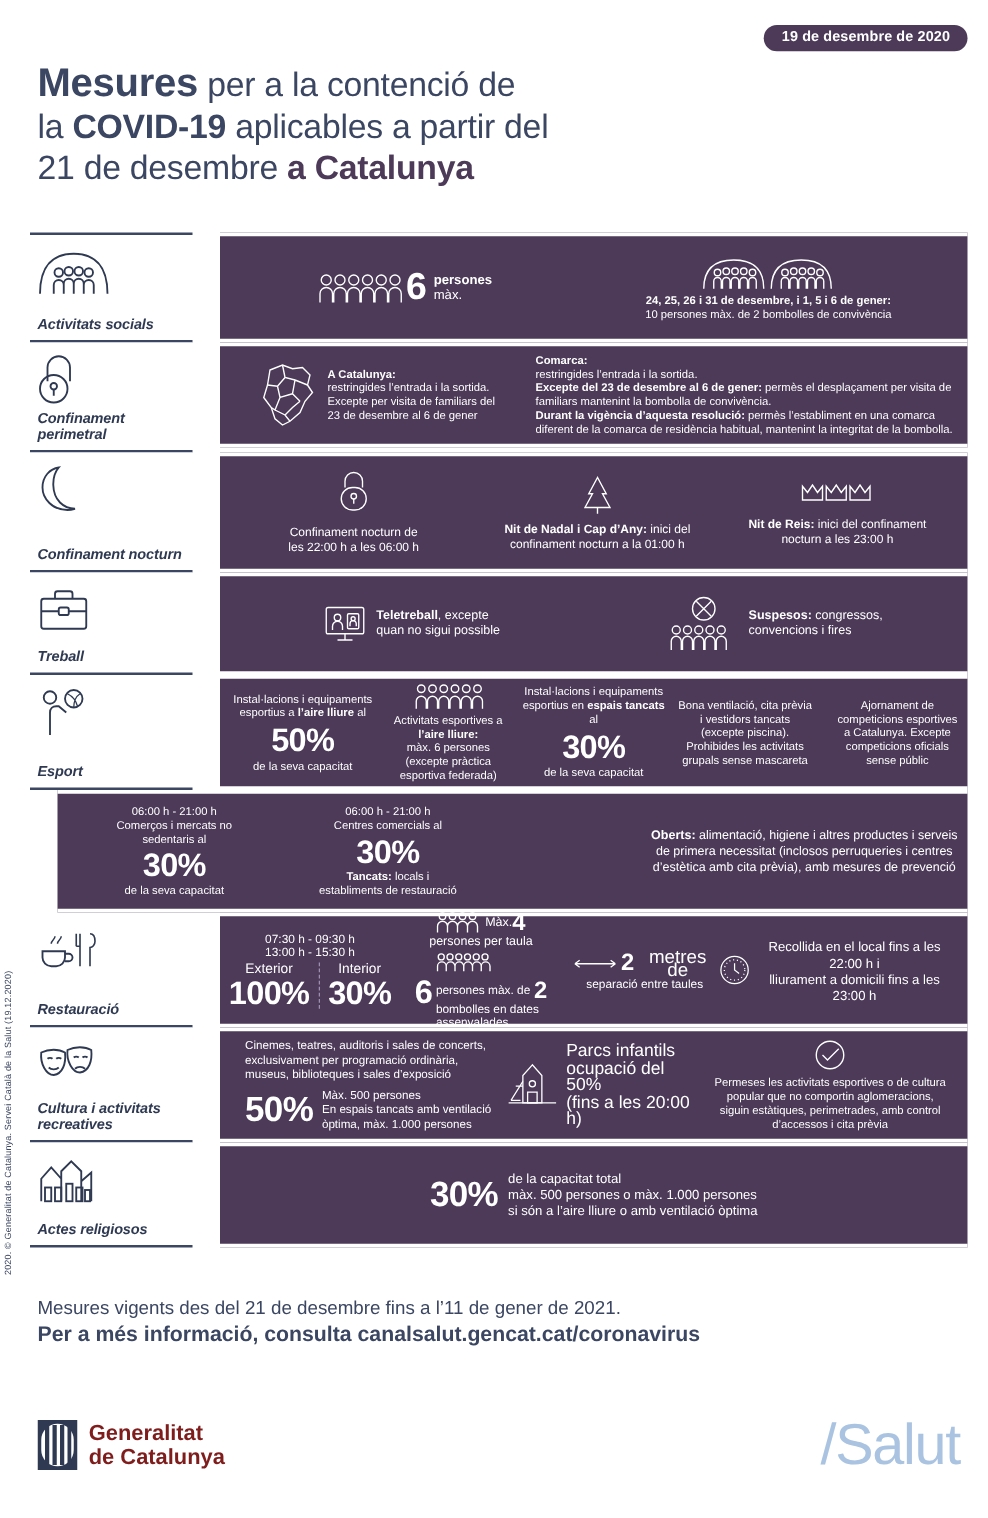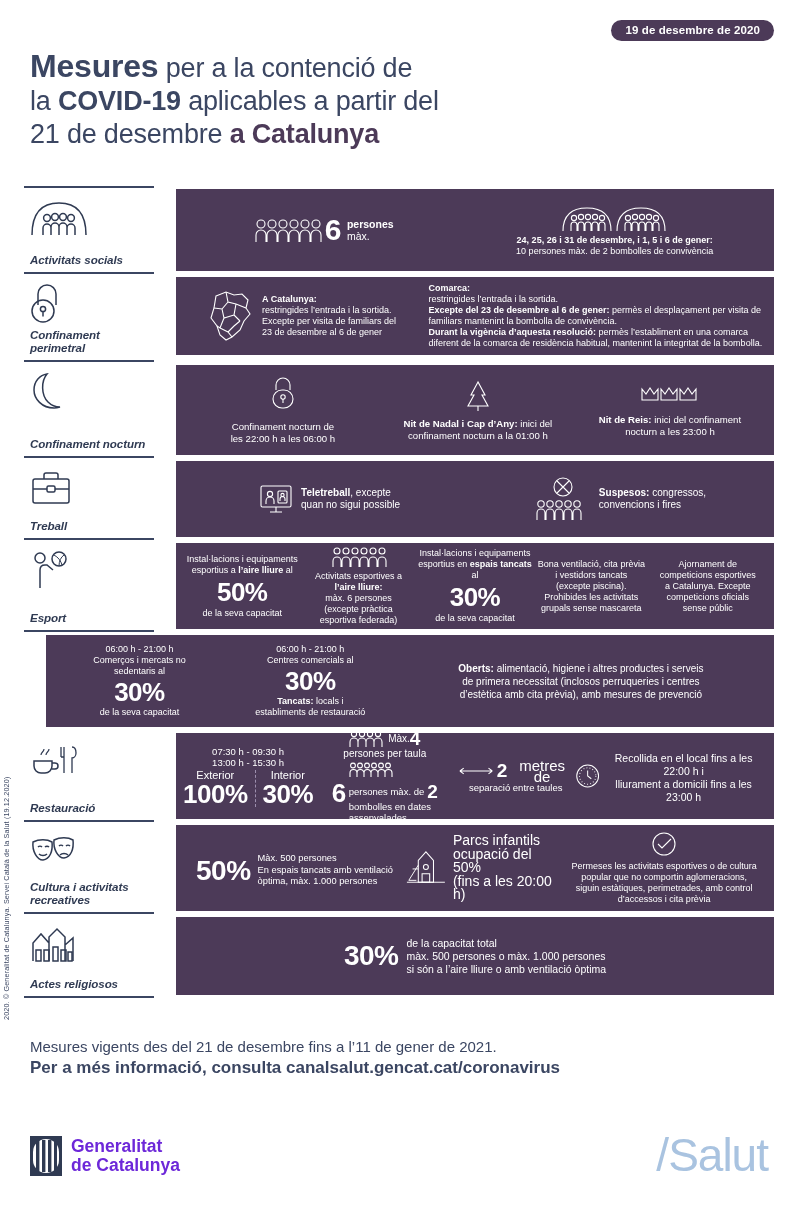--- a/index.html
+++ b/index.html
@@ -66,21 +66,21 @@
     color: #2f3a52; letter-spacing: -.1px; margin-top: 3px;
   }
   .panel {
     flex: 1 1 auto; background: #4c3a58; color: #fff;
     margin-left: 22px;
     border-top: 3px solid #fff; border-bottom: 3px solid #fff;
     display: flex; align-items: center;
     padding: 6px 8px;
     position: relative;
   }
-  .cell { display: flex; align-items: center; justify-content: center; }
+  .cell { display: flex; align-items: center; justify-content: flex-end; }
   .txt { font-size: 9px; line-height: 11px; }
   .txt b, b { font-weight: 700; }
   .ctr { text-align: center; }
   .big-num {
     font-size: 26px; font-weight: 700; line-height: 26px;
     letter-spacing: -.5px;
   }
   .mid-num { font-size: 19px; font-weight: 700; line-height: 19px; }
   .ic { stroke: #ffffff; fill: none; stroke-width: 1.1; }
   .icd { stroke: #2f3a52; fill: none; stroke-width: 1.5; }
@@ -91,21 +91,21 @@
     font-size: 15px; color: #3b4662; line-height: 21px;
   }
   .foot-note .b2 {
     font-weight: 700; font-size: 17px; color: #3b4662; display: block;
   }
   .gencat {
     position: absolute; left: 30px; top: 1136px;
     display: flex; align-items: center; gap: 9px;
   }
   .gencat-name {
-    font-size: 17.5px; font-weight: 700; line-height: 19px; color: #6d28d9;
+    font-size: 17.5px; font-weight: 700; line-height: 19px; color: #7f1d1d;
   }
   .salut {
     position: absolute; right: 22px; top: 1128px;
     font-size: 46px; color: #a9c3e0; font-weight: 400; letter-spacing: -1px;
   }
 </style>
 </head>
 <body>
 
 <div class="page">
@@ -521,20 +521,25 @@
                 <path d="M8 13c1-1 3-1 4 0M15 13c1-1 3-1 4 0M9 20c2 2 6 2 8 0"></path>
                 <path d="M24 6c6-3 14-3 19 0 1 9-2 17-9 18-6 0-11-9-10-18z"></path>
                 <path d="M29 12c1-1 3-1 4 0M36 12c1-1 3-1 4 0M30 21c2-2 6-2 8 0"></path>
               </g>
             </svg>
         </div>
         <div class="cat-label">Cultura i activitats recreatives</div>
       </div>
       <div class="panel" style="height:92px">
         <div class="cell" style="width:38%;flex-direction:column;align-items:flex-start;padding-left:12px">
+          <div class="txt" style="font-size:9.3px;line-height:11.5px">
+            <span>Cinemes, teatres, auditoris i sales de concerts,</span><br>
+            <span>exclusivament per programació ordinària,</span><br>
+            <span>museus, biblioteques i sales d’exposició</span>
+          </div>
           <div style="display:flex;align-items:center;margin-top:5px">
             <span class="big-num" style="font-size:28px">50%</span>
             <div class="txt" style="font-size:9.3px;line-height:11.5px;margin-left:7px">
               <span>Màx. 500 persones</span><br>
               <span>En espais tancats amb ventilació</span><br>
               <span>òptima, màx. 1.000 persones</span>
             </div>
           </div>
         </div>
         <div class="cell" style="width:27%;justify-content:center">

